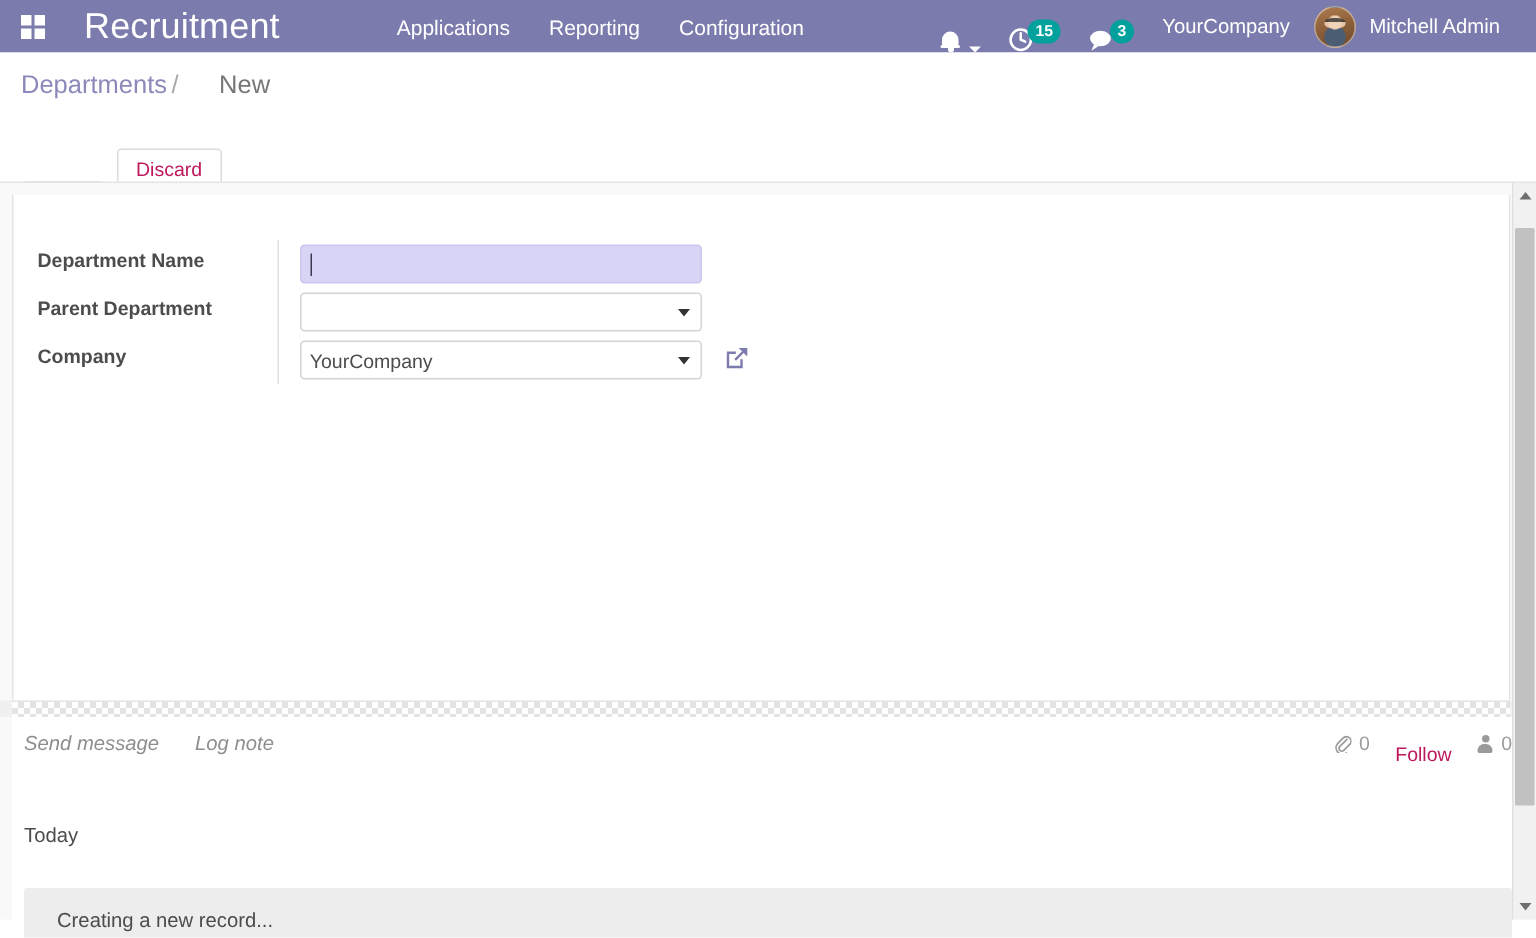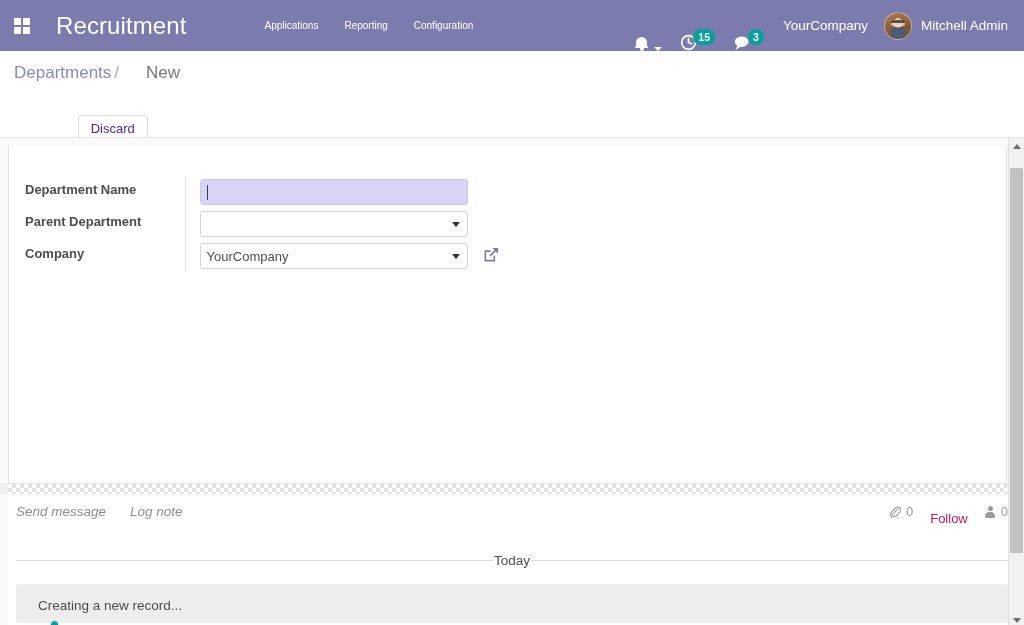--- a/index.html
+++ b/index.html
@@ -7,25 +7,25 @@
     margin: 0; padding: 0;
     width: 1024px; height: 625px;
     overflow: hidden;
     background: #ffffff;
     font-family: "Liberation Sans", sans-serif;
     -webkit-font-smoothing: antialiased;
   }
 
   
   .navbar {
-    height: 51px;
+    height: 35px;
     background: #7c7bad;
     display: flex;
     align-items: center;
-    padding: 0 16px 0 6px;
+    padding: 0 24px 0 6px;
     color: #ffffff;
     position: relative;
   }
   .apps-btn {
     width: 32px; height: 34px;
     display: flex; align-items: center; justify-content: center;
     cursor: pointer;
   }
   .apps-grid {
     display: grid;
@@ -38,21 +38,21 @@
     font-size: 24px;
     font-weight: 400;
     color: #ffffff;
     margin-left: 18px;
     letter-spacing: .1px;
     cursor: pointer;
     white-space: nowrap;
   }
   .menu-items { display: flex; align-items: center; margin-left: 65px; }
   .menu-item {
-    font-size: 10px;
+    font-size: 14px;
     color: #ffffff;
     padding: 6px 13px;
     cursor: pointer;
     white-space: nowrap;
   }
   .nav-right {
     margin-left: auto;
     display: flex;
     align-items: center;
     height: 100%;
@@ -141,21 +141,21 @@
   .btn-row { display: flex; align-items: center; gap: 8px; }
   .btn {
     font-size: 13px;
     padding: 5px 12px 6px;
     border-radius: 3px;
     cursor: pointer;
     line-height: 1.25;
     white-space: nowrap;
   }
   .btn-primary { background: #7c7bad; color: #ffffff; border: 1px solid #7c7bad; margin-top: 44px; }
-  .btn-default { background: #ffffff; color: #4c1d95; border: 1px solid #dcdcdc; }
+  .btn-default { background: #ffffff; color: #be185d; border: 1px solid #dcdcdc; }
 
   
   .view-area {
     background: #ffffff;
     position: relative;
     height: 492px;
     border-top: 1px solid #e4e4e4;
   }
   .sheet-bg {
     background: #f9f9f9;
@@ -274,22 +274,23 @@
   .person::before {
     content:""; position:absolute; left:3px; top:0;
     width:5px; height:5px; border-radius:50%; background:#9a9a9a;
   }
   .person::after {
     content:""; position:absolute; left:0.5px; top:6px;
     width:10px; height:6px; border-radius:5px 5px 2px 2px; background:#9a9a9a;
   }
 
   .day-sep {
-    display: flex; align-items: center; 
+    display: flex; gap: 12px;
     margin: 12px 0 16px 0;
+    flex-direction: column;
   }
   .day-sep .line { flex: 1; height: 1px; background: #dcdcdc; }
   .day-sep .lbl { font-size: 13.5px; color: #4c4c4c; }
 
   .msg {
     background: #ededed;
     display: flex;
     padding: 9px 10px 10px 10px;
     border-radius: 2px;
   }

